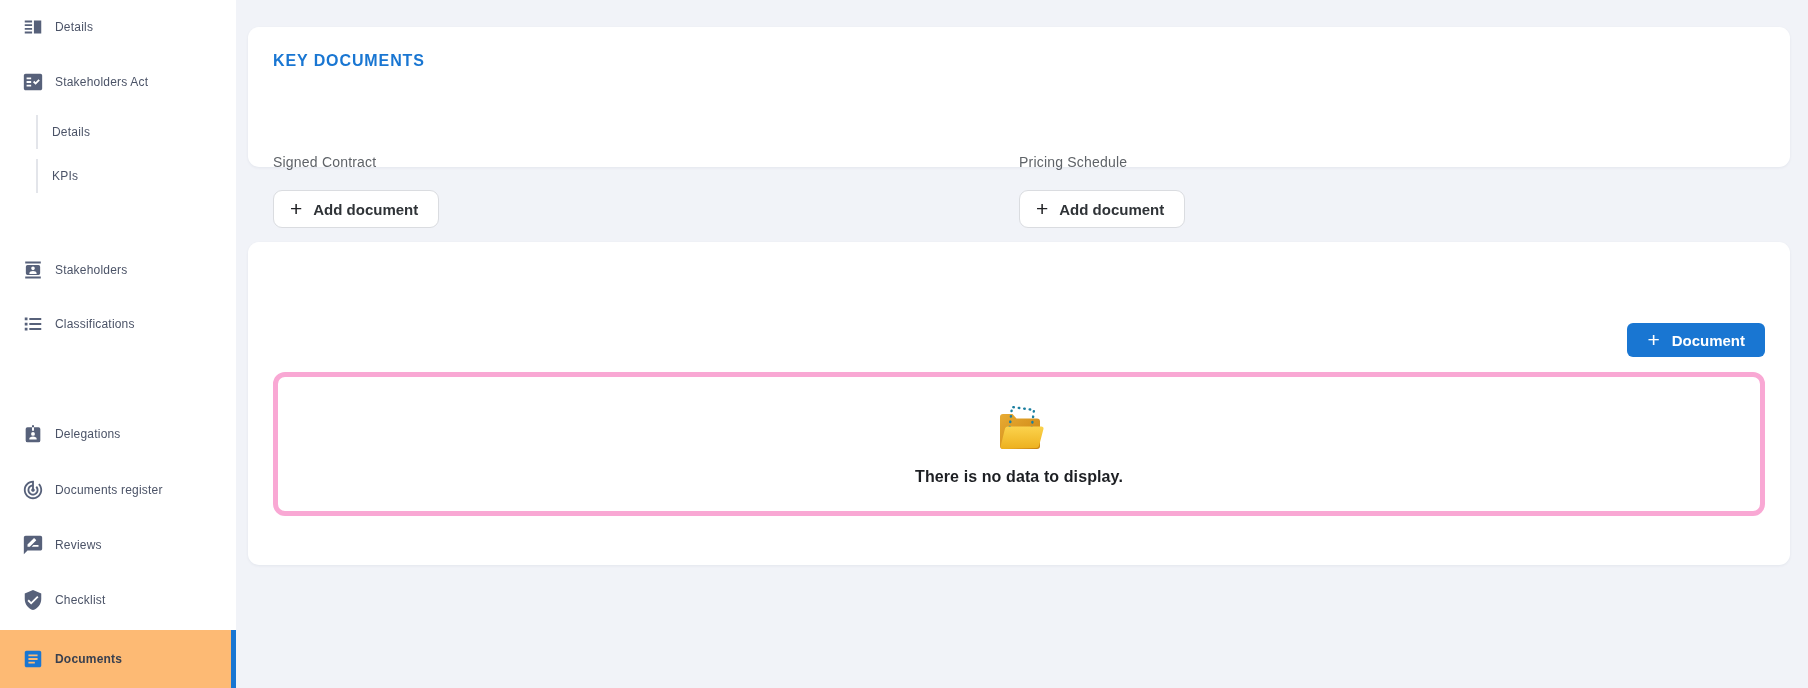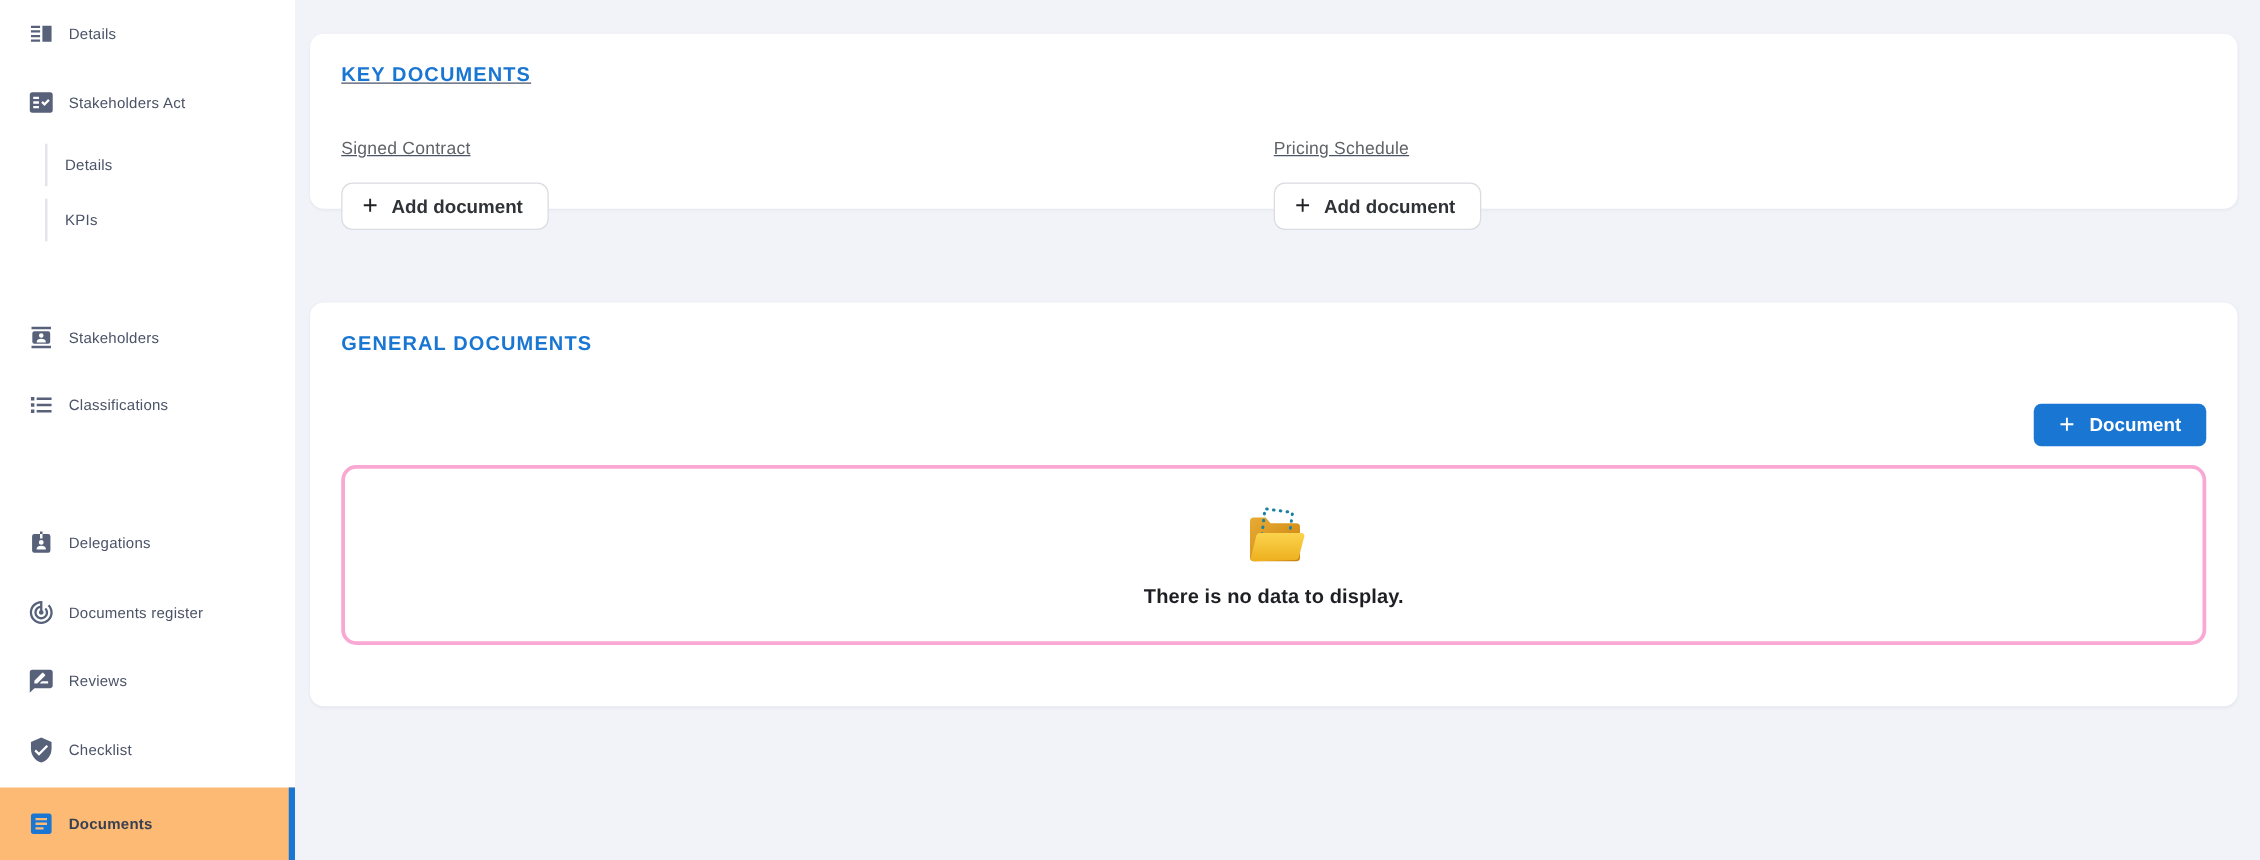--- a/index.html
+++ b/index.html
@@ -37,30 +37,30 @@
   }
   .side-item.active .icon { color:#1976d2; }
   .side-item.active .lbl { color:#39404f; font-weight:600; }
 
   
   .card {
     position:absolute; left:248px; width:1542px;
     background:#ffffff; border-radius:11px;
     box-shadow:0 1px 3px rgba(25,39,68,.06);
   }
-  .card-key  { top:27px;  height:140px; padding:24px 25px 18px 25px;text-decoration:underline; }
+  .card-key  { top:27px;  height:140px; padding:24px 25px 18px 25px; }
   .card-gen  { top:242px; height:323px; padding:24px 25px 0 25px; }
   .card-title {
     font-size:16px; font-weight:700; color:#1976d2;
     letter-spacing:.9px; line-height:20px;
   }
   .card-key .card-title { margin-bottom:38px; }
 
   .slots { display:flex; }
-  .doc-slot { width:746px; }
+  .doc-slot { width:746px;margin-top:44px; }
   .slot-label { font-size:14px; color:#5f6368; letter-spacing:.2px; line-height:18px; }
 
   .btn-outline {
     margin-top:19px; height:38px;
     display:inline-flex; align-items:center; gap:11px;
     padding:0 20px 0 16px;
     background:#ffffff; border:1px solid #dadce0; border-radius:9px;
     font-family:"Liberation Sans", sans-serif;
     font-size:15px; font-weight:600; color:#2f3337;
     cursor:pointer;
@@ -73,21 +73,21 @@
     padding:0 20px;
     background:#1976d2; border:none; border-radius:6px;
     font-family:"Liberation Sans", sans-serif;
     font-size:15px; font-weight:600; color:#ffffff;
     cursor:pointer;
   }
   .btn-primary .plus { font-size:21px; font-weight:300; color:#ffffff; line-height:1; margin-top:-2px; }
 
   .empty-panel {
     position:absolute; left:25px; right:25px; top:130px; height:144px;
-    background:#ffffff; border:3px solid #f9a8d4; border-radius:12px;
+    background:#ffffff; border:5px solid #f9a8d4; border-radius:12px;
     display:flex; flex-direction:column; align-items:center; justify-content:center;
     gap:12px;
   }
   .empty-text { font-size:16px; font-weight:600; color:#1d1f23; letter-spacing:.1px; }
 </style>
 </head>
 <body>
 
 <nav class="sidebar">
 
@@ -198,21 +198,20 @@
       <div class="slot-label">Pricing Schedule</div>
       <button class="btn-outline">
         <span class="plus">+</span>
         <span>Add document</span>
       </button>
     </div>
   </div>
 </section>
 
 <section class="card card-gen">
-  <h2 class="card-title">GENERAL DOCUMENTS</h2>
 
   <button class="btn-primary">
     <span class="plus">+</span>
     <span>Document</span>
   </button>
 
   <div class="empty-panel">
     <span>
       <svg width="54" height="50" viewBox="0 0 54 50">
         <defs>

